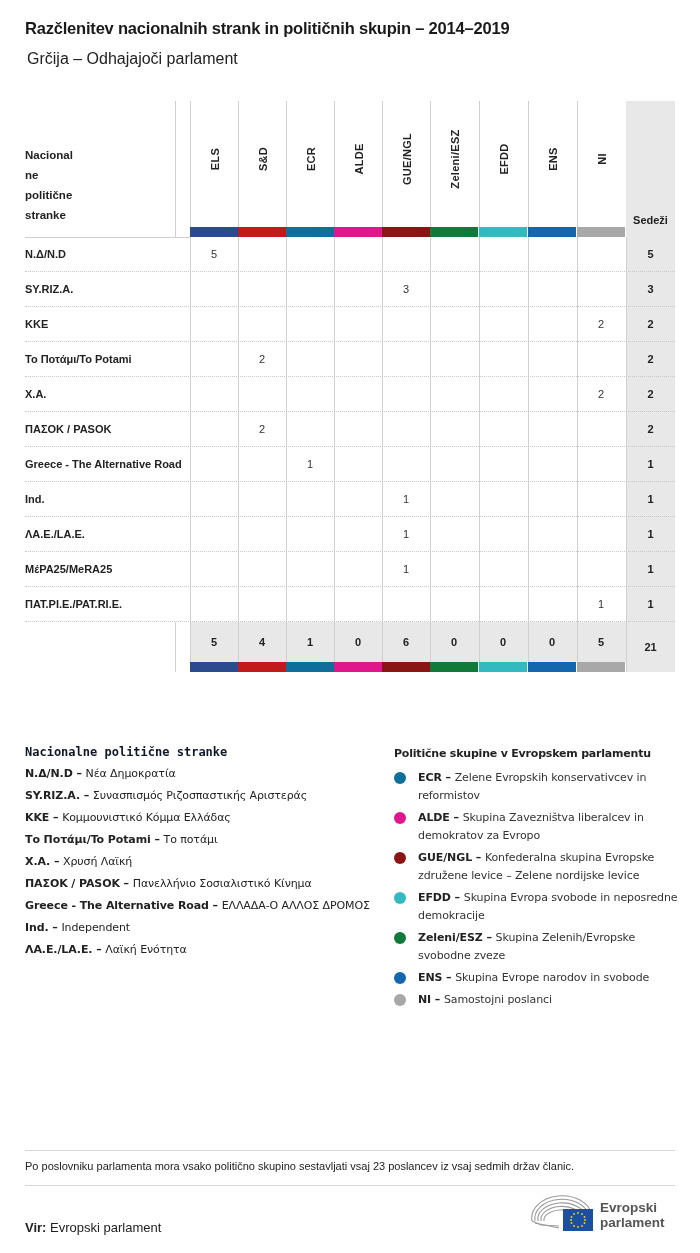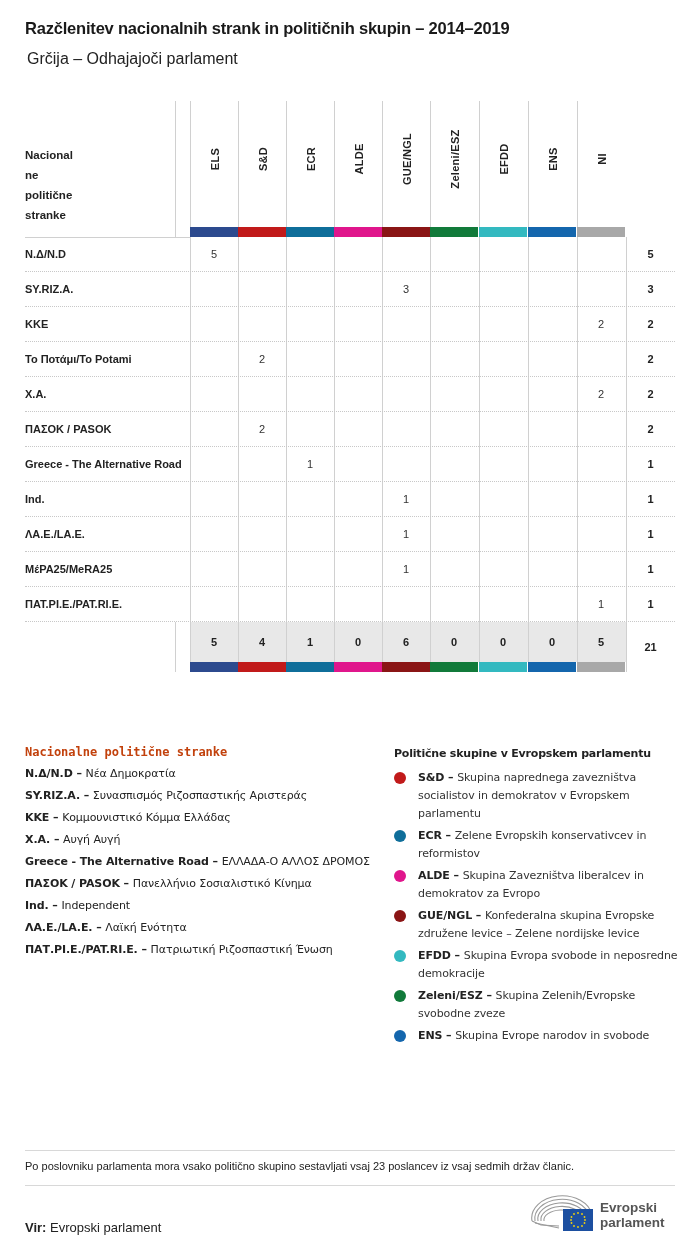--- a/index.html
+++ b/index.html
@@ -31,21 +31,21 @@
   .header-underline { position: absolute; left: 25px; top: 237px; width: 165px; height: 1px; background: #d0d0d0; }
 
   .totals-bg { position: absolute; left: 190px; top: 622px; width: 436px; height: 40px; background: #e8e8e8; }
   .totals-left-line { position: absolute; left: 175px; top: 622px; width: 1px; height: 50px; background: #d0d0d0; }
   .total-cell { position: absolute; top: 636px; width: 48px; text-align: center; font-size: 11px; font-weight: bold; color: #222; }
   .grand-total { position: absolute; left: 626px; top: 641px; width: 49px; text-align: center; font-size: 11px; font-weight: bold; color: #222; }
   .bottom-bar { position: absolute; top: 662px; width: 48px; height: 10px; }
 
   
   .legend-left { position: absolute; left: 25px; top: 745px; width: 350px; }
-  .legend-left-title { font-family: "DejaVu Sans Mono", "Liberation Mono", monospace; font-size: 12px; font-weight: bold; color: #c2410c; margin-bottom: 6px; }
+  .legend-left-title { font-family: "DejaVu Sans Mono", "Liberation Mono", monospace; font-size: 12px; font-weight: bold; color: #0f172a; margin-bottom: 6px; }
   .legend-left-item { font-size: 11px; line-height: 17px; color: #222; margin-bottom: 5px; font-family: "DejaVu Sans", sans-serif; letter-spacing: -0.1px; }
   .legend-left-item b { font-weight: bold; }
 
   .legend-right { position: absolute; left: 394px; top: 747px; width: 290px; }
   .legend-right-title { font-size: 11px; font-weight: bold; color: #222; margin-bottom: 9px; font-family: "DejaVu Sans", sans-serif; letter-spacing: -0.2px;}
   .legend-right-item { position: relative; padding-left: 24px; font-size: 11px; line-height: 18px; color: #333; margin-bottom: 4px; font-family: "DejaVu Sans", sans-serif; letter-spacing: -0.1px; }
   .legend-right-item b { font-weight: bold; color: #222; }
   .dot { position: absolute; left: 0; top: 3px; width: 12px; height: 12px; border-radius: 50%; }
 
   
@@ -67,20 +67,23 @@
 <div class="tbl" id="tbl">
   <div class="hdr-left-border"></div>
   <div class="row-label-head">
     <div>Nacional</div>
     <div>ne</div>
     <div>politične</div>
     <div>stranke</div>
   </div>
   <div class="header-underline"></div>
 
+  <div class="seat-col">
+    <div class="seat-head">Sedeži</div>
+  </div>
 
   <div id="col-heads">
       <div class="col" style="left: 190px;">
         <div class="col-head">
           <div class="col-head-text">ELS</div>
         </div>
         <div class="col-bar" style="background:#2c4a8e"></div>
       </div>
       <div class="col" style="left: 238px;">
         <div class="col-head">
@@ -312,39 +315,39 @@
     </div>
   <div class="grand-total">21</div>
 </div>
 
 <div class="legend-left">
   <div class="legend-left-title">Nacionalne politične stranke</div>
   <div id="legend-left-items">
       <div class="legend-left-item"><b>N.Δ/N.D</b><b> – </b><span>Νέα Δημοκρατία</span></div>
       <div class="legend-left-item"><b>SY.RIZ.A.</b><b> – </b><span>Συνασπισμός Ριζοσπαστικής Αριστεράς</span></div>
       <div class="legend-left-item"><b>KKE</b><b> – </b><span>Κομμουνιστικό Κόμμα Ελλάδας</span></div>
-      <div class="legend-left-item"><b>X.A.</b><b> – </b><span>Αυγή Αυγή</span></div>
+      <div class="legend-left-item"><b>Το Ποτάμι/To Potami</b><b> – </b><span>Το ποτάμι</span></div>
+      <div class="legend-left-item"><b>X.A.</b><b> – </b><span>Χρυσή Λαϊκή</span></div>
+      <div class="legend-left-item"><b>ΠΑΣΟΚ / PASOK</b><b> – </b><span>Πανελλήνιο Σοσιαλιστικό Κίνημα</span></div>
       <div class="legend-left-item"><b>Greece - The Alternative Road</b><b> – </b><span>ΕΛΛΑΔΑ-Ο ΑΛΛΟΣ ΔΡΟΜΟΣ</span></div>
-      <div class="legend-left-item"><b>ΠΑΣΟΚ / PASOK</b><b> – </b><span>Πανελλήνιο Σοσιαλιστικό Κίνημα</span></div>
       <div class="legend-left-item"><b>Ind.</b><b> – </b><span>Independent</span></div>
       <div class="legend-left-item"><b>ΛΑ.Ε./LA.E.</b><b> – </b><span>Λαϊκή Ενότητα</span></div>
-      <div class="legend-left-item"><b>ΠΑΤ.ΡΙ.Ε./PAT.RI.E.</b><b> – </b><span>Πατριωτική Ριζοσπαστική Ένωση</span></div>
     </div>
 </div>
 
 <div class="legend-right">
   <div class="legend-right-title">Politične skupine v Evropskem parlamentu</div>
   <div id="legend-right-items">
-      <div class="legend-right-item"><span class="dot" style="background:#c11a1a"></span><b>S&amp;D</b><b> – </b><span>Skupina naprednega zavezništva socialistov in demokratov v Evropskem parlamentu</span></div>
       <div class="legend-right-item"><span class="dot" style="background:#0f6e9a"></span><b>ECR</b><b> – </b><span>Zelene Evropskih konservativcev in reformistov</span></div>
       <div class="legend-right-item"><span class="dot" style="background:#e0168c"></span><b>ALDE</b><b> – </b><span>Skupina Zavezništva liberalcev in demokratov za Evropo</span></div>
       <div class="legend-right-item"><span class="dot" style="background:#8a1515"></span><b>GUE/NGL</b><b> – </b><span>Konfederalna skupina Evropske združene levice – Zelene nordijske levice</span></div>
       <div class="legend-right-item"><span class="dot" style="background:#33b9c0"></span><b>EFDD</b><b> – </b><span>Skupina Evropa svobode in neposredne demokracije</span></div>
       <div class="legend-right-item"><span class="dot" style="background:#117a3a"></span><b>Zeleni/ESZ</b><b> – </b><span>Skupina Zelenih/Evropske svobodne zveze</span></div>
       <div class="legend-right-item"><span class="dot" style="background:#1466ad"></span><b>ENS</b><b> – </b><span>Skupina Evrope narodov in svobode</span></div>
+      <div class="legend-right-item"><span class="dot" style="background:#a8a8a8"></span><b>NI</b><b> – </b><span>Samostojni poslanci</span></div>
     </div>
 </div>
 
 <div class="footer-line1"></div>
 <div class="footer-note">Po poslovniku parlamenta mora vsako politično skupino sestavljati vsaj 23 poslancev iz vsaj sedmih držav članic.</div>
 <div class="footer-line2"></div>
 <div class="source">
   <b>Vir:</b>
   <span>Evropski parlament</span>
 </div>

